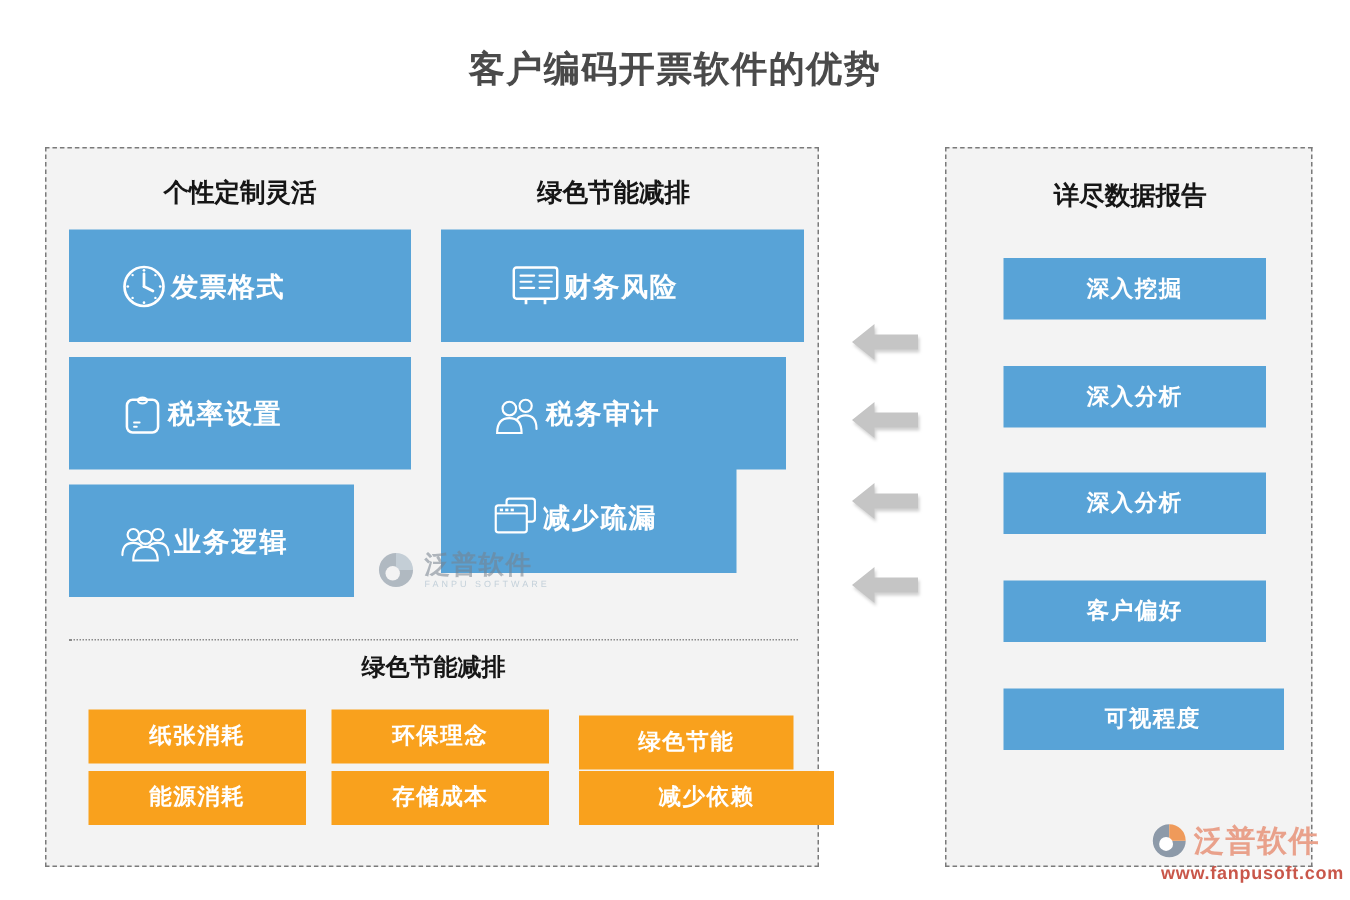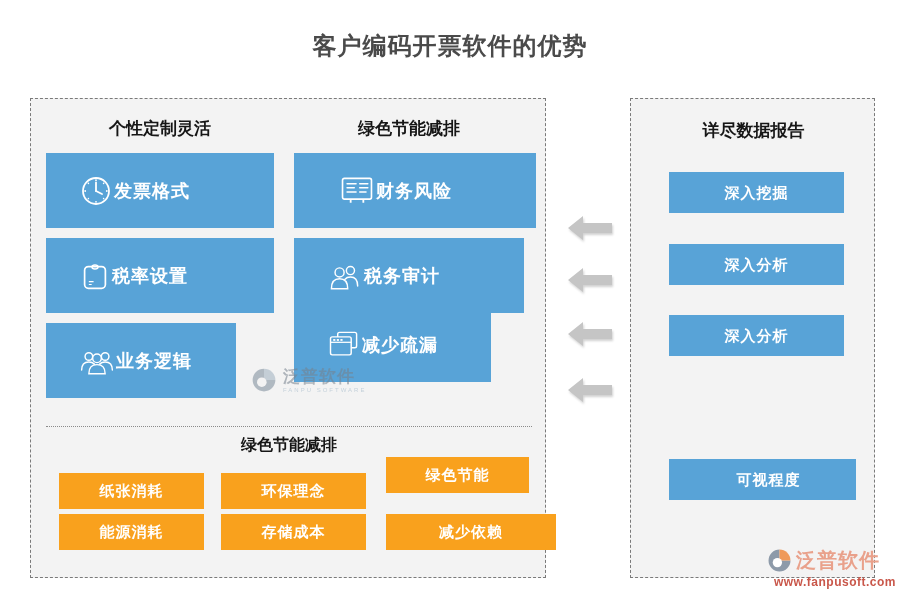--- a/index.html
+++ b/index.html
@@ -170,31 +170,32 @@
     </span>
     <span class="blabel">减少疏漏</span>
   </div>
 
   <div class="divider-dotted"></div>
 
   <div class="green-header">绿色节能减排</div>
 
   <div class="obox" style="left:28px;top:374px;">纸张消耗</div>
   <div class="obox" style="left:190px;top:374px;">环保理念</div>
-  <div class="obox" style="left:355px;top:358px;width:143px;">绿色节能</div>
+  <div class="obox" style="left:355px;top:378px;width:143px;">绿色节能</div>
   <div class="obox" style="left:28px;top:415px;">能源消耗</div>
   <div class="obox" style="left:190px;top:415px;">存储成本</div>
   <div class="obox" style="left:355px;top:415px;width:170px;">减少依赖</div>
 </div>
 
 <div class="panel" id="right-panel">
   <div class="rheader">详尽数据报告</div>
   <div class="rbox" style="top:73px;">深入挖掘</div>
   <div class="rbox" style="top:145px;">深入分析</div>
   <div class="rbox" style="top:216px;">深入分析</div>
+  <div class="rbox" style="top:288px;">客户偏好</div>
   <div class="rbox" style="top:360px;padding-left:12px;">可视程度</div>
 </div>
 
 <svg class="arrow" style="top:215px;" viewBox="0 0 44 26">
   <polygon points="0,13 15,1 15,8 44,8 44,18 15,18 15,25" fill="#c5c5c5"></polygon>
 </svg>
 <svg class="arrow" style="top:267px;" viewBox="0 0 44 26">
   <polygon points="0,13 15,1 15,8 44,8 44,18 15,18 15,25" fill="#c5c5c5"></polygon>
 </svg>
 <svg class="arrow" style="top:321px;" viewBox="0 0 44 26">

